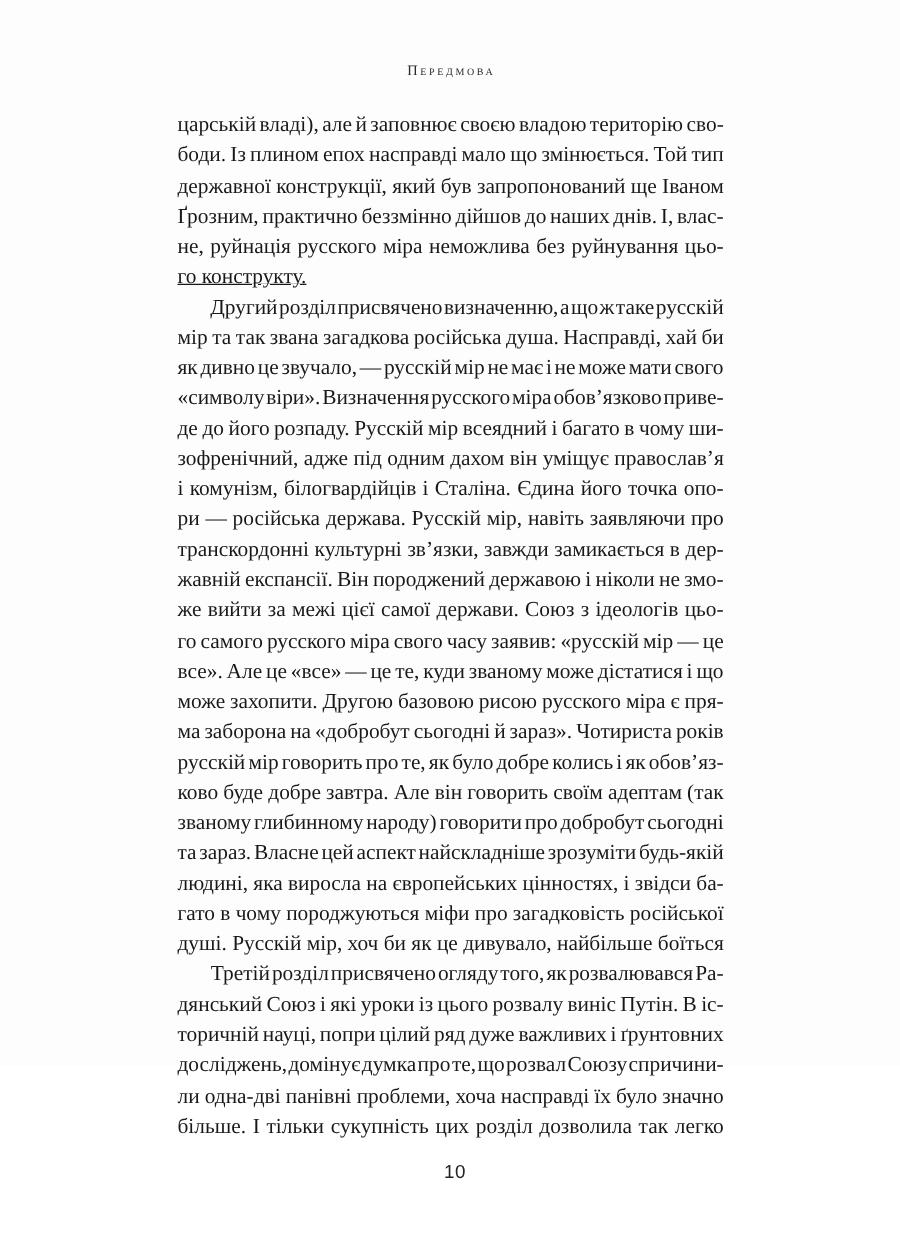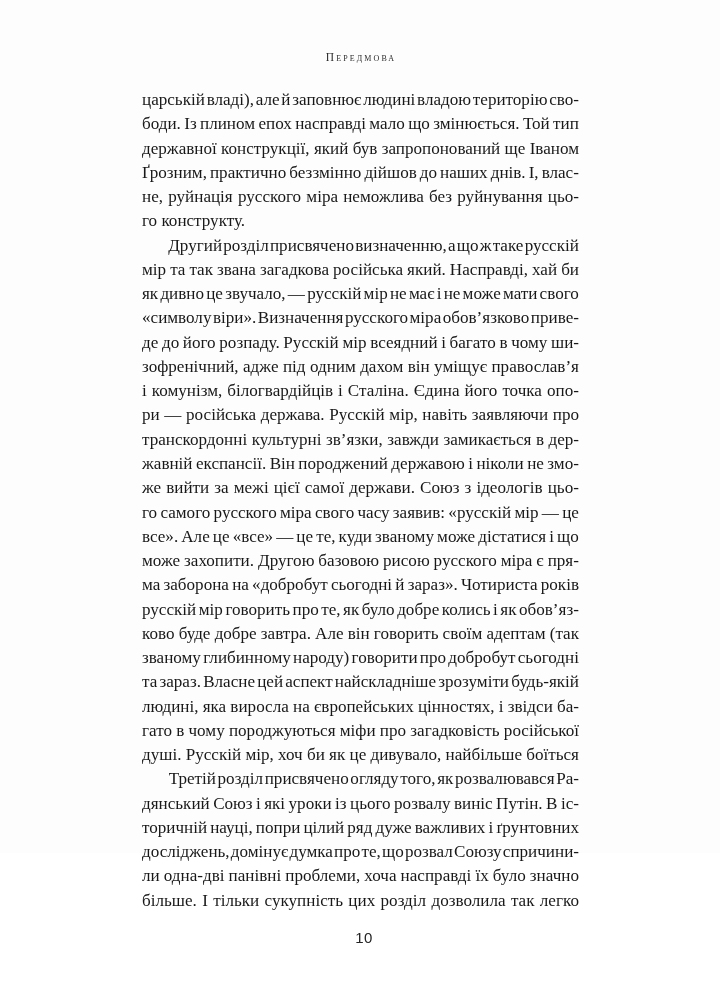--- a/index.html
+++ b/index.html
@@ -70,30 +70,30 @@
     white-space: nowrap;
     color: #181818;
     letter-spacing: 0px;
   }
 
   
   .line.just {
     display: flex;
     justify-content: space-between;
     white-space: normal;
-    align-items: flex-end;
   }
   .line.just > span {
     white-space: pre;
     display: inline-block;
   }
 
   
   .line.last {
     display: block;
+    text-decoration: underline;
   }
 
   .line .indent {
     display: inline-block;
     width: 25px;
   }
 
   
   .folio {
     position: absolute;
@@ -115,21 +115,21 @@
   <div class="running-head">Передмова</div>
 
   <div class="textblock" id="textblock">
       <div class="para">
         <div class="line just">
           <span>царській</span>
           <span>владі),</span>
           <span>але</span>
           <span>й</span>
           <span>заповнює</span>
-          <span>людині</span>
+          <span>своєю</span>
           <span>владою</span>
           <span>територію</span>
           <span>сво-</span>
         </div>
         <div class="line just">
           <span>боди.</span>
           <span>Із</span>
           <span>плином</span>
           <span>епох</span>
           <span>насправді</span>
@@ -184,21 +184,21 @@
           <span>таке</span>
           <span>русскій</span>
         </div>
         <div class="line just">
           <span>мір</span>
           <span>та</span>
           <span>так</span>
           <span>звана</span>
           <span>загадкова</span>
           <span>російська</span>
-          <span>який.</span>
+          <span>душа.</span>
           <span>Насправді,</span>
           <span>хай</span>
           <span>би</span>
         </div>
         <div class="line just">
           <span>як</span>
           <span>дивно</span>
           <span>це</span>
           <span>звучало,</span>
           <span>—</span>

